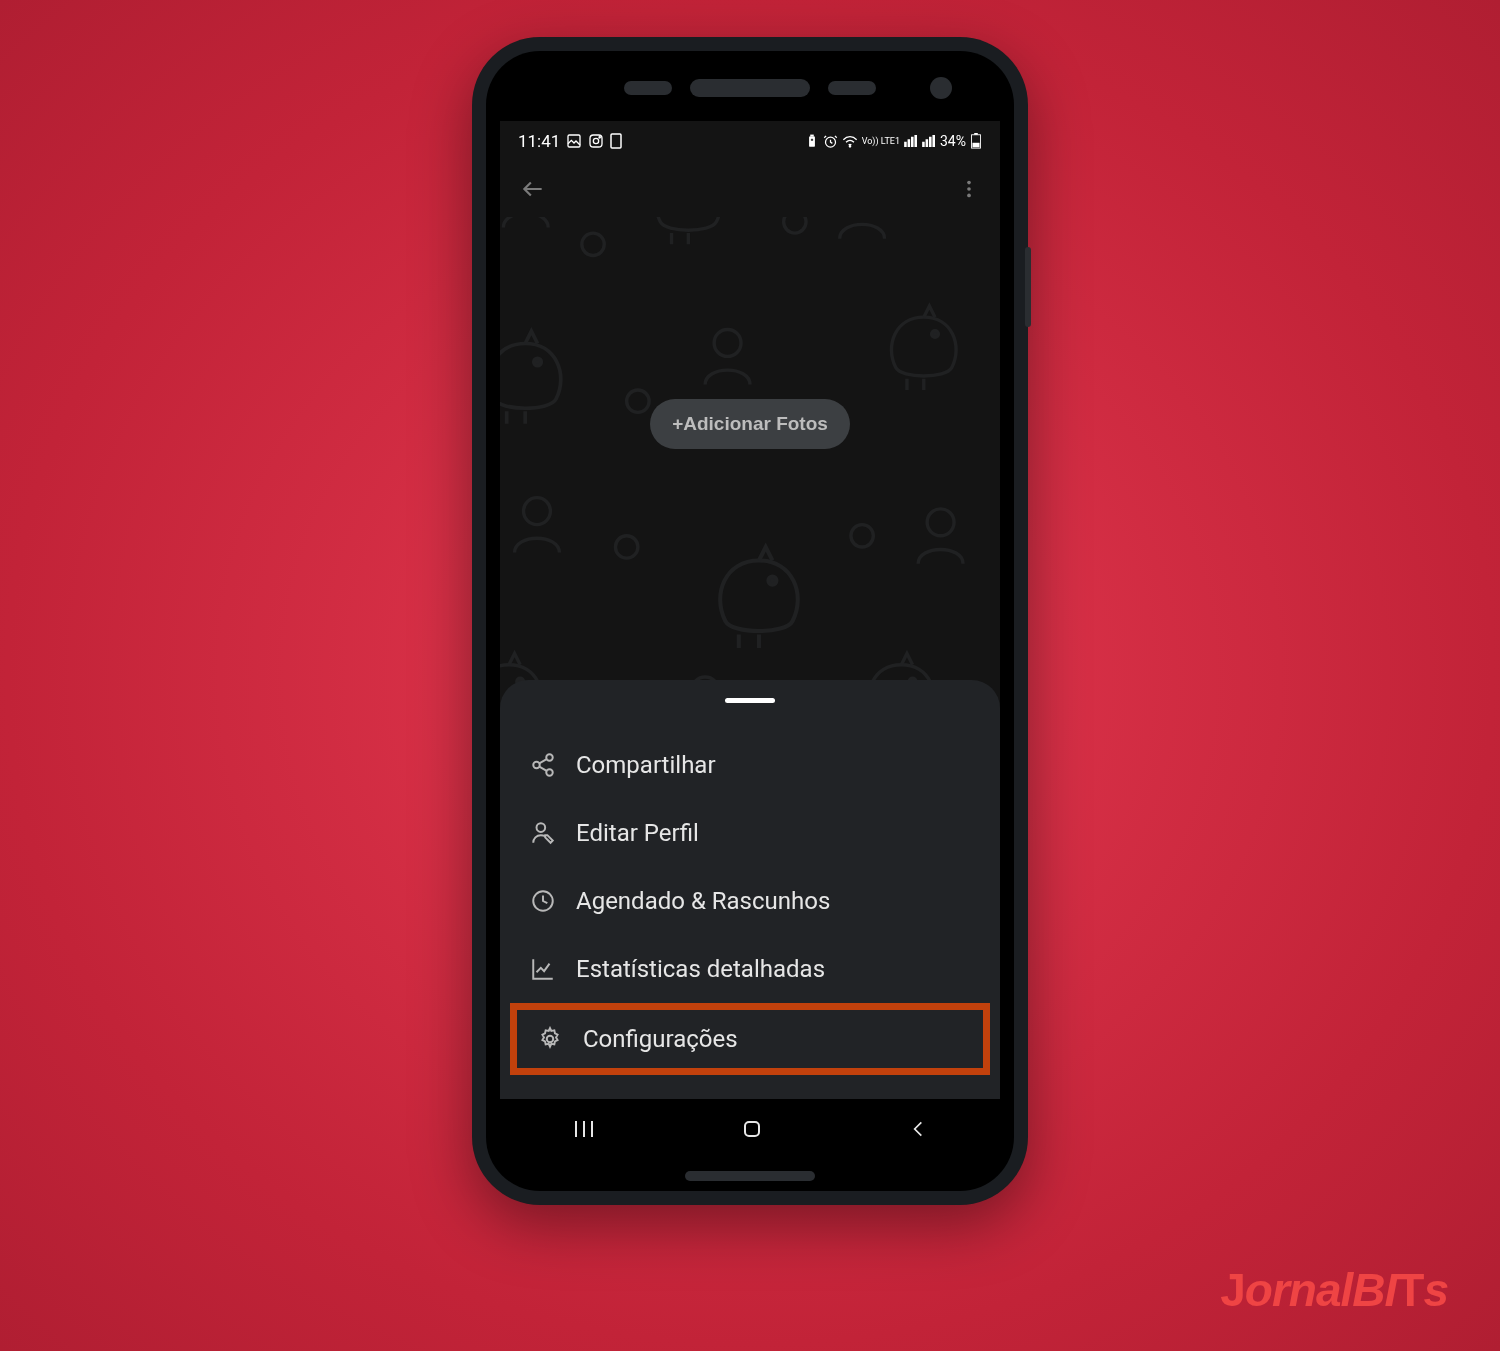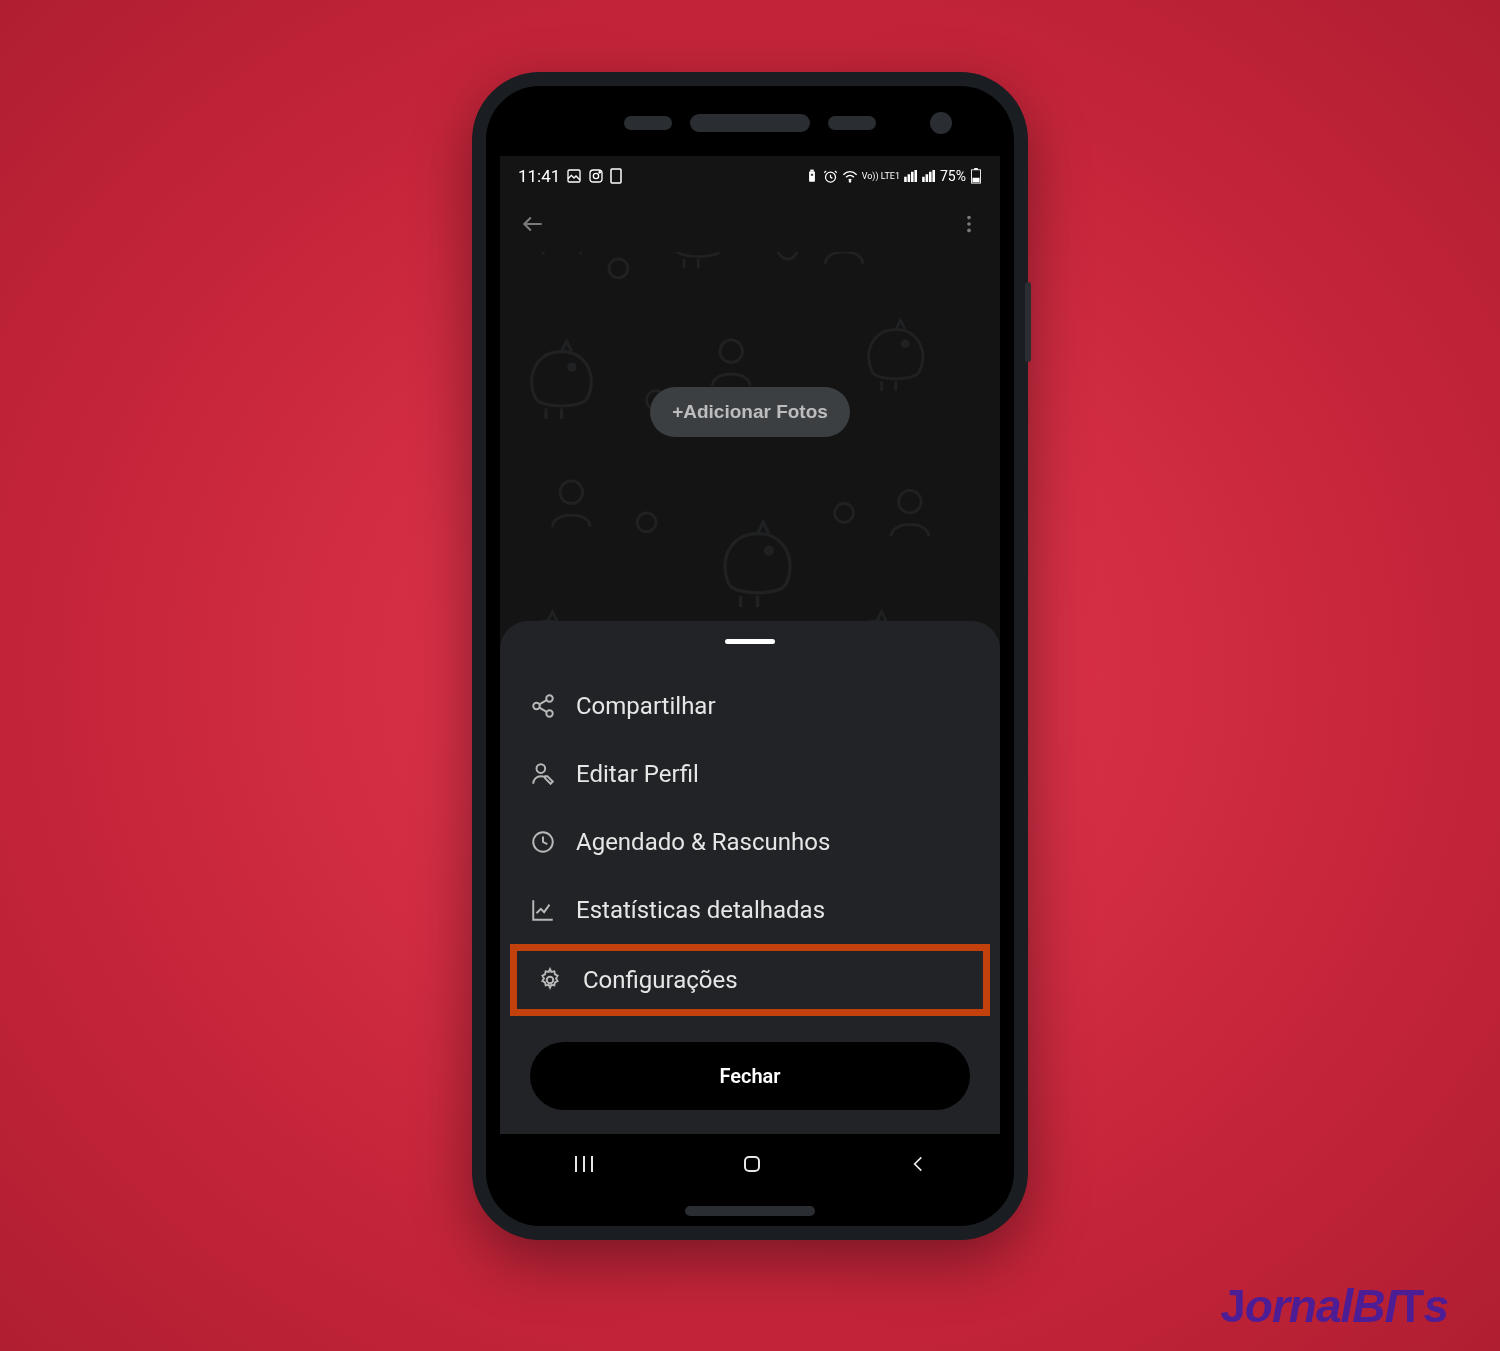--- a/index.html
+++ b/index.html
@@ -15,21 +15,20 @@
     position: absolute;
     left: 50%;
     top: 37px;
     transform: translateX(-50%);
     width: 556px;
     height: 1168px;
     background: #1a1d21;
     border-radius: 68px;
     box-shadow: 0 20px 60px rgba(0,0,0,0.4);
     padding: 14px;
-    margin-top: 35px;
   }
   .phone-inner {
     width: 100%;
     height: 100%;
     background: #000;
     border-radius: 54px;
     position: relative;
     overflow: hidden;
   }
   .speaker-bar {
@@ -186,22 +185,22 @@
     top: 210px;
     width: 6px;
     height: 80px;
     background: #2a2d31;
     border-radius: 3px;
   }
   
   .watermark {
     position: absolute;
     right: 52px;
-    bottom: 18px;
-    color: #4c1d95;
+    bottom: 34px;
+    color: #ef4444;
     font-size: 46px;
     font-weight: 700;
     font-style: italic;
     letter-spacing: -1px;
     font-family: Arial, sans-serif;
   }
   .watermark .J { font-style: normal; }
 </style>
 </head>
 <body>
@@ -264,21 +263,21 @@
           <span class="ic">
             <svg width="14" height="12" viewBox="0 0 16 14" fill="#fff">
                 <path d="M0 14h3V8H0zM4 14h3V5H4zM8 14h3V2H8zM12 14h3V0h-3z"></path>
               </svg>
           </span>
           <span class="ic">
             <svg width="14" height="12" viewBox="0 0 16 14" fill="#fff">
                 <path d="M0 14h3V8H0zM4 14h3V5H4zM8 14h3V2H8zM12 14h3V0h-3z"></path>
               </svg>
           </span>
-          <span>75%</span>
+          <span>34%</span>
           <span class="ic">
             <svg width="12" height="16" viewBox="0 0 12 18" fill="none">
                 <rect x="1" y="2" width="10" height="15" stroke="#fff"></rect>
                 <rect x="4" y="0" width="4" height="2" fill="#fff"></rect>
                 <rect x="2" y="11" width="8" height="5" fill="#fff"></rect>
               </svg>
           </span>
         </div>
       </div>
 
@@ -383,21 +382,20 @@
         <div class="menu-item highlighted">
           <span class="ic">
             <svg width="26" height="26" viewBox="0 0 24 24" fill="none" stroke="currentColor" stroke-width="1.8">
                 <circle cx="12" cy="12" r="3"></circle>
                 <path d="M12 2l1.2 2.6 2.8-.6.6 2.8L19 8l-1.4 2.5L19 13l-2.4 1.2-.6 2.8-2.8-.6L12 19l-1.2-2.6-2.8.6-.6-2.8L5 13l1.4-2.5L5 8l2.4-1.2.6-2.8 2.8.6L12 2z"></path>
               </svg>
           </span>
           <span>Configurações</span>
         </div>
 
-        <div class="close-btn">Fechar</div>
       </div>
 
       <div class="nav-bar">
         <span class="nav-btn ic">
           <svg width="24" height="20" viewBox="0 0 24 20" fill="none" stroke="currentColor" stroke-width="2">
               <line x1="4" y1="2" x2="4" y2="18"></line>
               <line x1="12" y1="2" x2="12" y2="18"></line>
               <line x1="20" y1="2" x2="20" y2="18"></line>
             </svg>
         </span>

